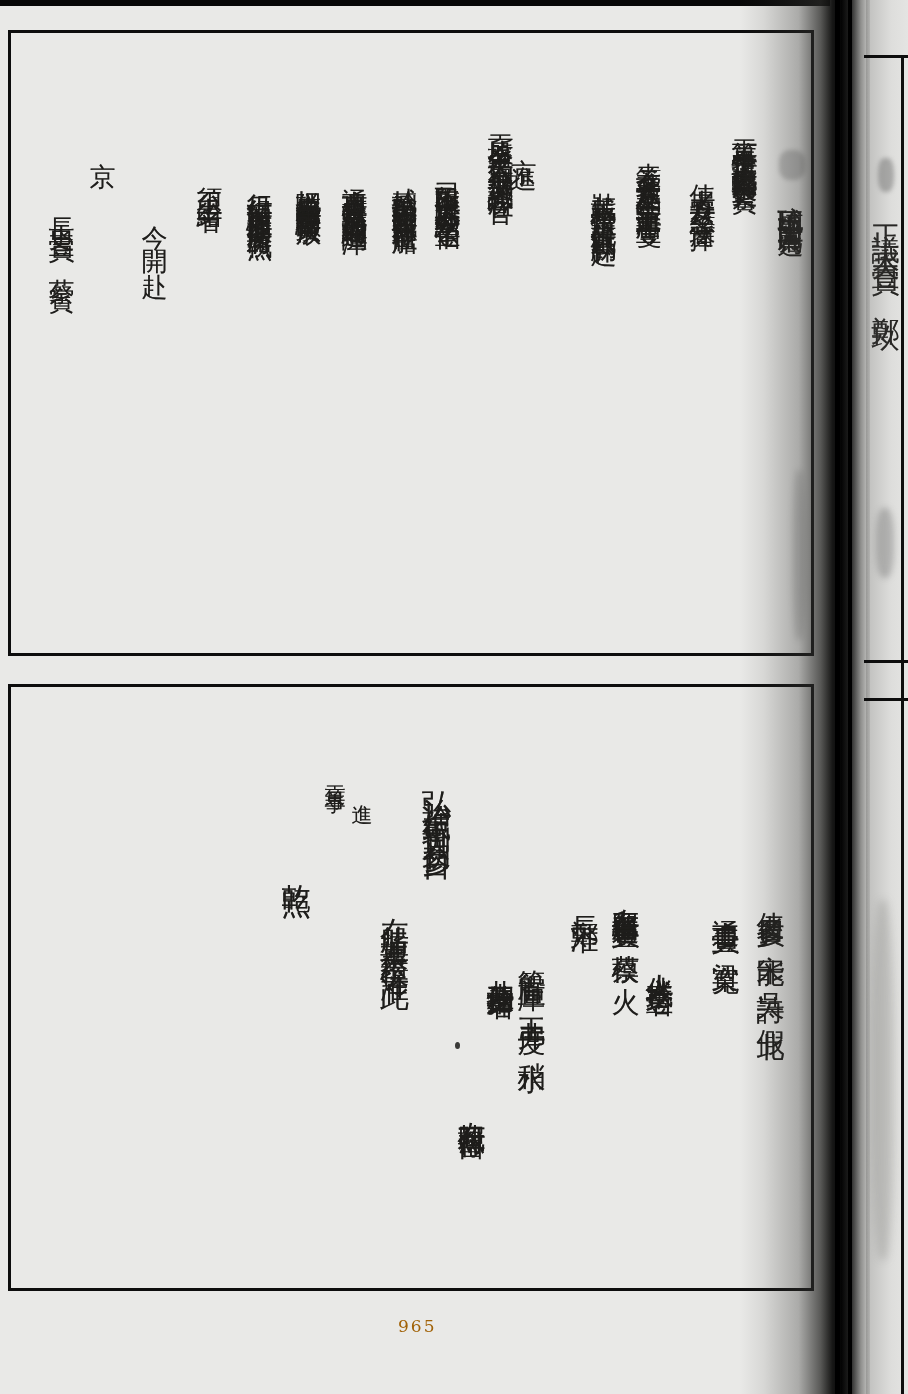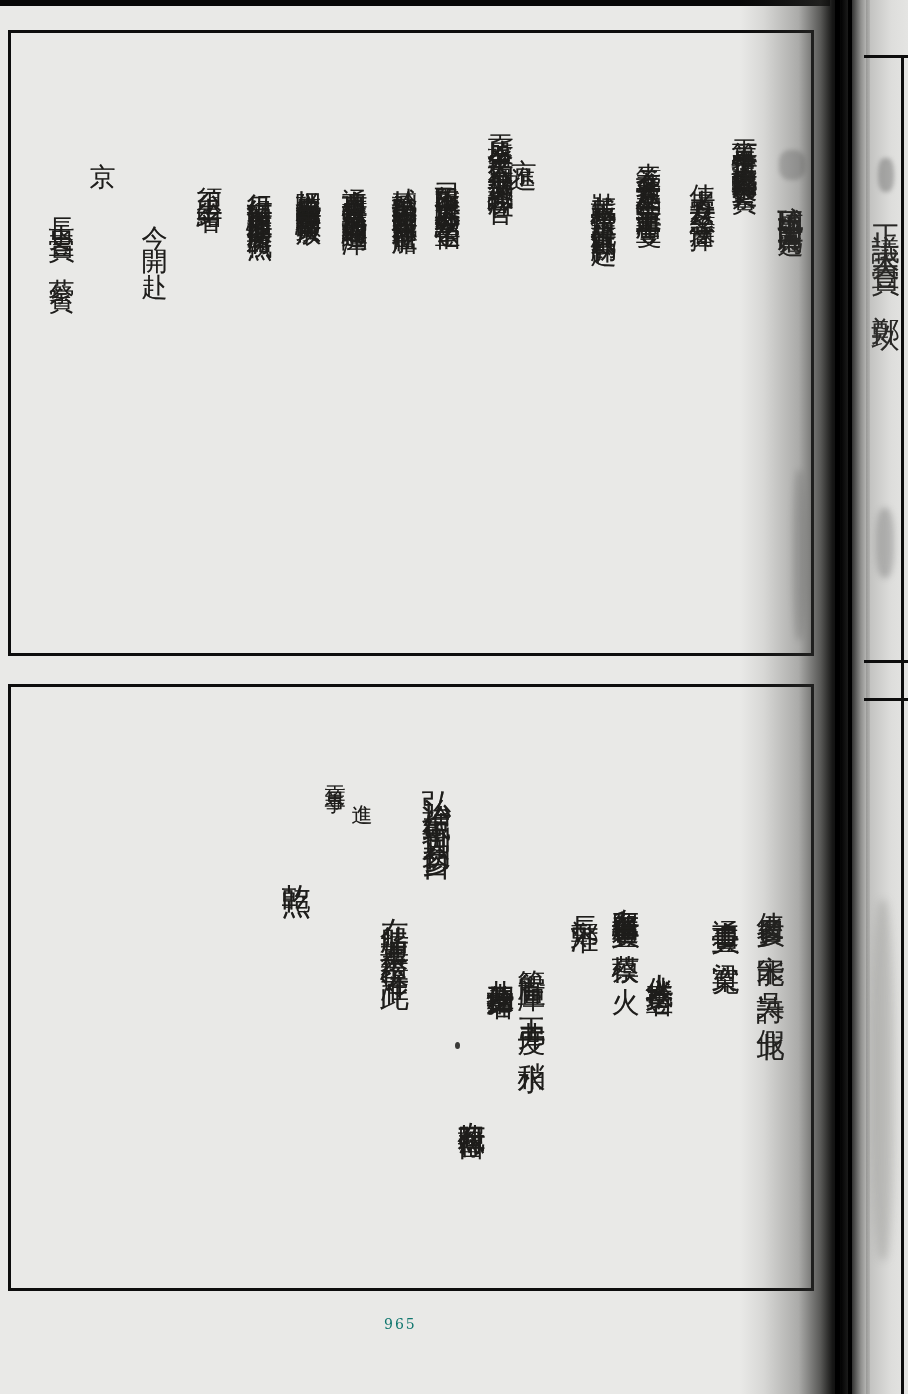--- a/index.html
+++ b/index.html
@@ -89,23 +89,23 @@
   #facing-rule-mid2{top:698px;}
   #facing-rule-v{position:absolute;left:901px;top:55px;width:3px;height:1339px;background:#0d0d0d;z-index:6;}
   .smudge{position:absolute;pointer-events:none;z-index:3;border-radius:40%;}
   #smudge-a{left:779px;top:150px;width:26px;height:30px;background:rgba(60,60,58,0.25);filter:blur(2px);}
   #smudge-b{left:793px;top:470px;width:12px;height:170px;background:rgba(40,40,38,0.18);filter:blur(3px);}
   #smudge-c{left:878px;top:158px;width:16px;height:34px;background:rgba(70,70,68,0.35);filter:blur(2px);z-index:7;}
   #smudge-d{left:876px;top:508px;width:18px;height:70px;background:rgba(80,80,78,0.30);filter:blur(3px);z-index:7;}
   #smudge-e{left:872px;top:900px;width:22px;height:360px;background:rgba(90,90,88,0.22);filter:blur(4px);z-index:7;}
   #ink-speck{position:absolute;left:455px;top:1042px;width:5px;height:7px;background:#3a3a38;border-radius:50%;}
   #page-number{
-    position:absolute;left:384px;top:1316px;
+    position:absolute;left:398px;top:1316px;
     font-family:"DejaVu Serif",serif;
-    font-size:14px;letter-spacing:2px;color:#0f766e;
+    font-size:17px;letter-spacing:2px;color:#a16207;
   }
 </style>
 </head>
 <body>
 
 <div id="scan-page">
 
   <div id="top-edge-bar"></div>
 
   <div id="upper-frame" class="frame"></div>

